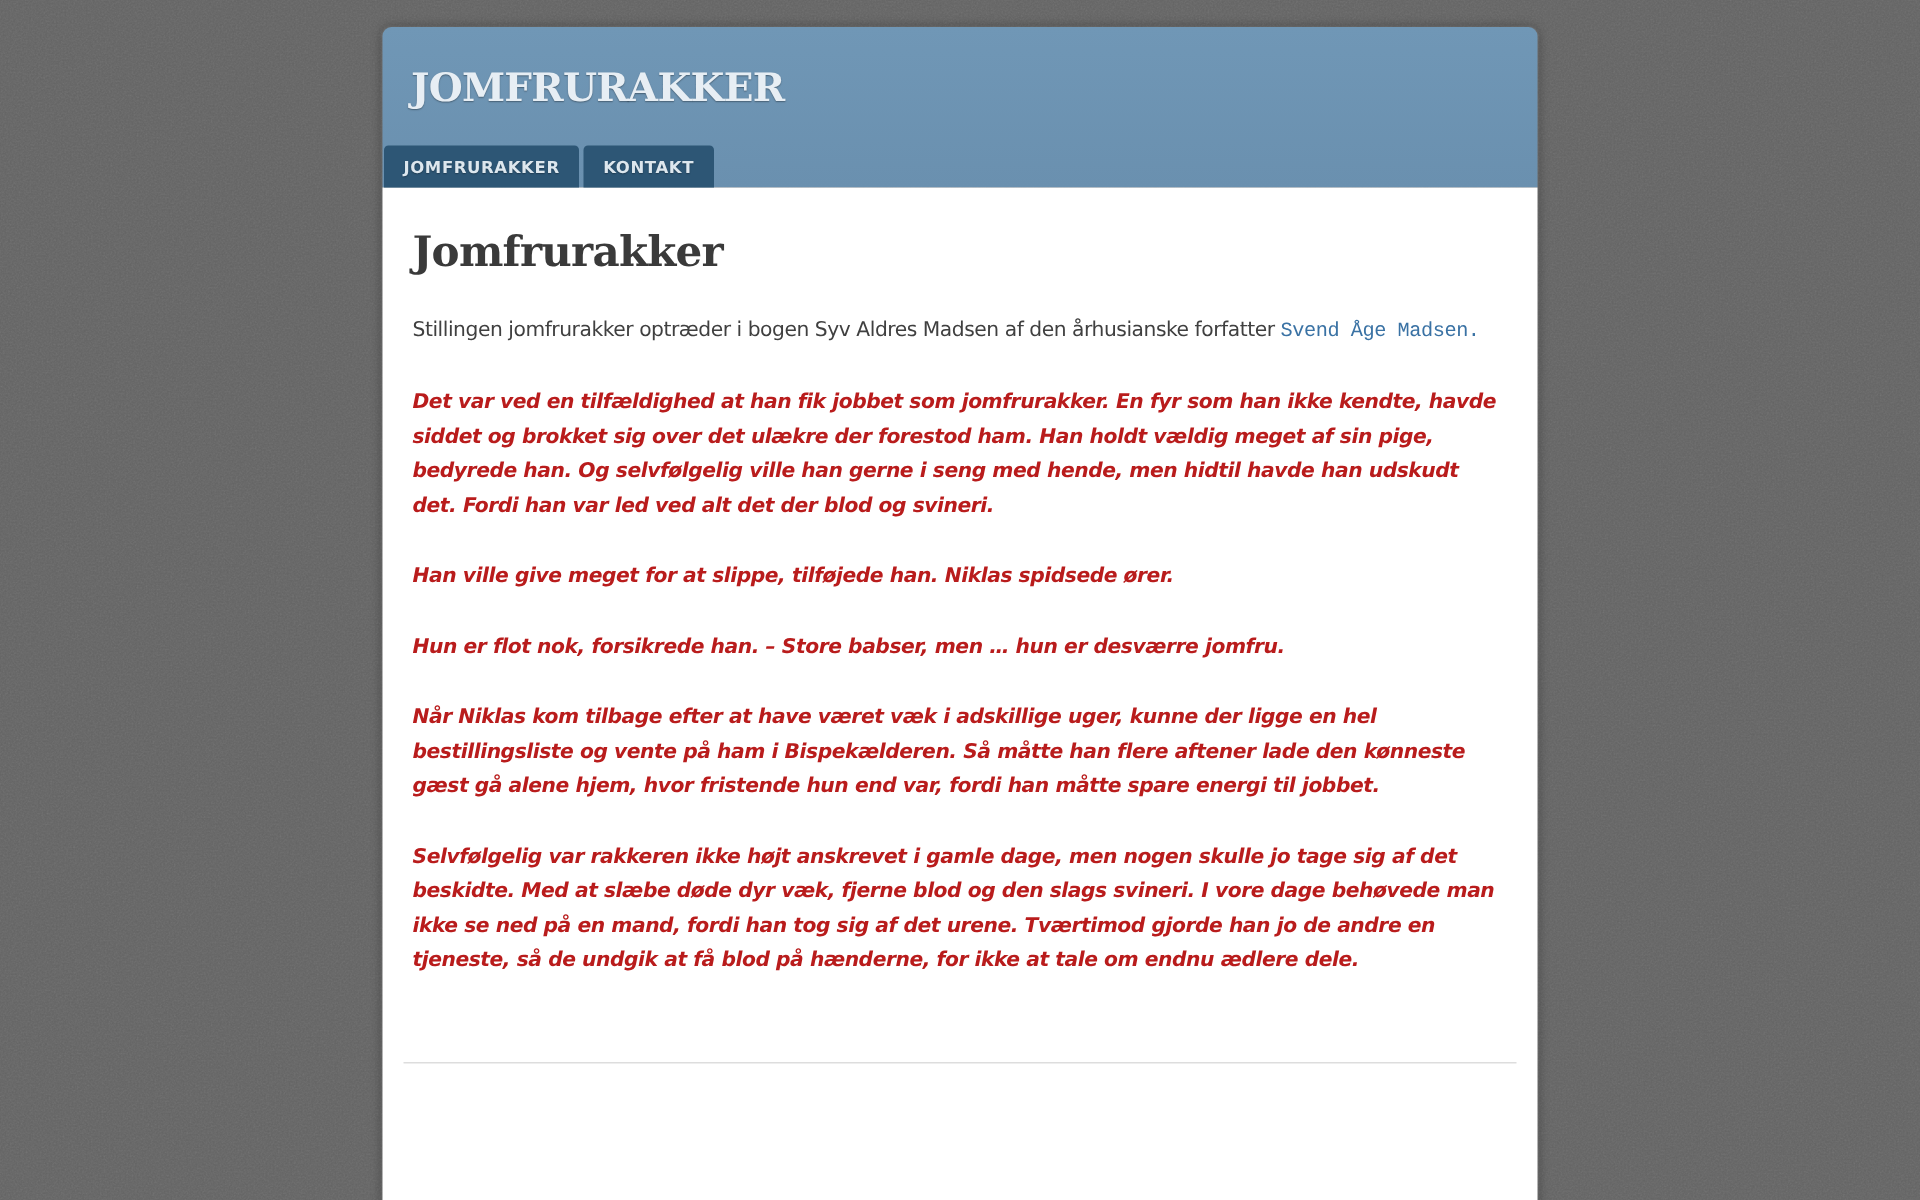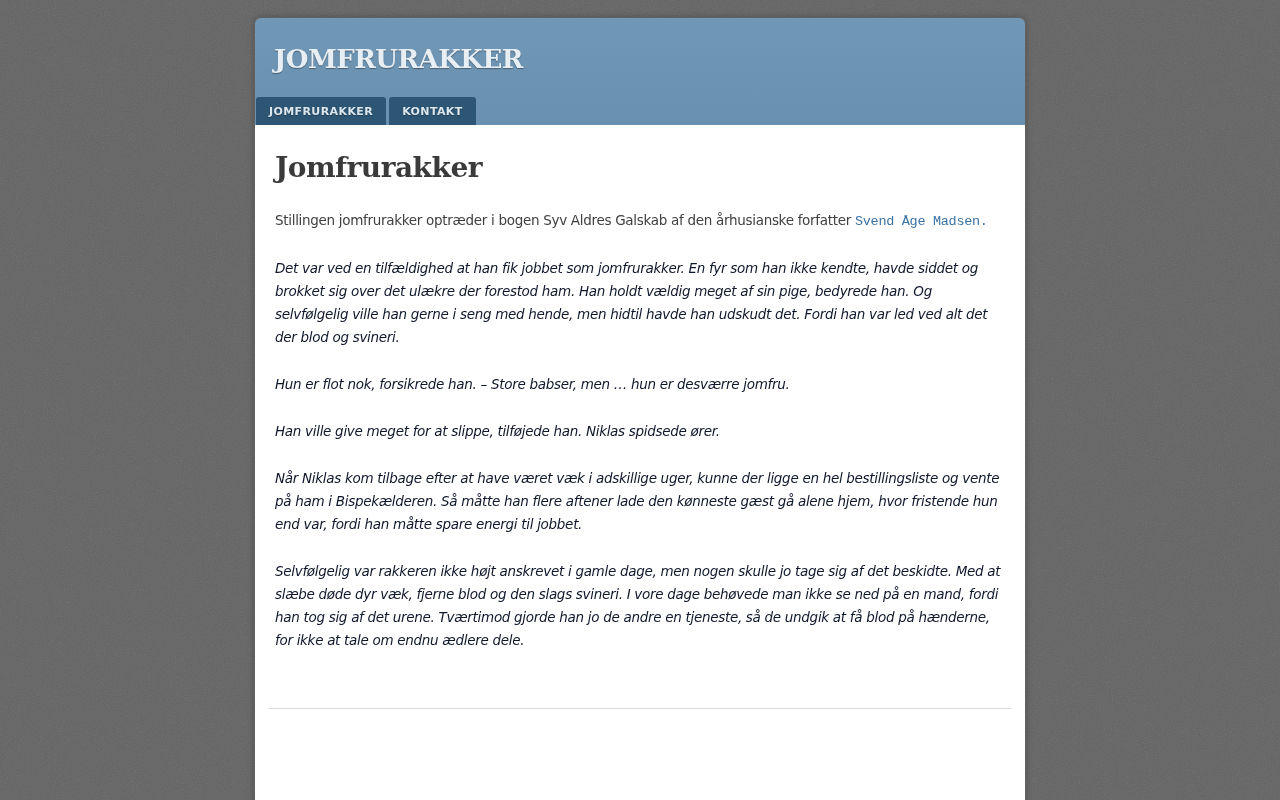--- a/index.html
+++ b/index.html
@@ -85,21 +85,22 @@
   }
   .content p {
     margin: 24px 0 0 0;
     font-size: 13.5px;
     letter-spacing: -0.3px;
     line-height: 23px;
     color: #404040;
   }
   .content p.quote {
     font-style: italic;
-    color: #0f172a;
+    color: #b91c1c;
+    font-weight: bold;
   }
   .content a.text-link {
     color: #3a72a4;
     text-decoration: none;
     cursor: pointer;
     font-family: Liberation Mono, monospace;
   }
   .article-divider {
     border: none;
     border-top: 1px solid #dddddd;
@@ -124,24 +125,24 @@
     <h1 class="site-title">JOMFRURAKKER</h1>
     <nav class="main-nav">
       <a class="nav-tab">JOMFRURAKKER</a>
       <a class="nav-tab">KONTAKT</a>
     </nav>
   </header>
 
   <main class="content">
     <h2 class="page-title">Jomfrurakker</h2>
 
-    <p class="intro"><span>Stillingen jomfrurakker optræder i bogen Syv Aldres Galskab af den århusianske forfatter </span><a class="text-link">Svend Åge Madsen.</a></p>
+    <p class="intro"><span>Stillingen jomfrurakker optræder i bogen Syv Aldres Madsen af den århusianske forfatter </span><a class="text-link">Svend Åge Madsen.</a></p>
 
     <p class="quote">Det var ved en tilfældighed at han fik jobbet som jomfrurakker. En fyr som han ikke kendte, havde siddet og brokket sig over det ulækre der forestod ham. Han holdt vældig meget af sin pige, bedyrede han. Og selvfølgelig ville han gerne i seng med hende, men hidtil havde han udskudt det. Fordi han var led ved alt det der blod og svineri.</p>
+    <p class="quote">Han ville give meget for at slippe, tilføjede han. Niklas spidsede ører.</p>
     <p class="quote">Hun er flot nok, forsikrede han. – Store babser, men … hun er desværre jomfru.</p>
-    <p class="quote">Han ville give meget for at slippe, tilføjede han. Niklas spidsede ører.</p>
     <p class="quote">Når Niklas kom tilbage efter at have været væk i adskillige uger, kunne der ligge en hel bestillingsliste og vente på ham i Bispekælderen. Så måtte han flere aftener lade den kønneste gæst gå alene hjem, hvor fristende hun end var, fordi han måtte spare energi til jobbet.</p>
     <p class="quote">Selvfølgelig var rakkeren ikke højt anskrevet i gamle dage, men nogen skulle jo tage sig af det beskidte. Med at slæbe døde dyr væk, fjerne blod og den slags svineri. I vore dage behøvede man ikke se ned på en mand, fordi han tog sig af det urene. Tværtimod gjorde han jo de andre en tjeneste, så de undgik at få blod på hænderne, for ikke at tale om endnu ædlere dele.</p>
 
     <hr class="article-divider">
   </main>
 
 </div>
 
 </body></html>

